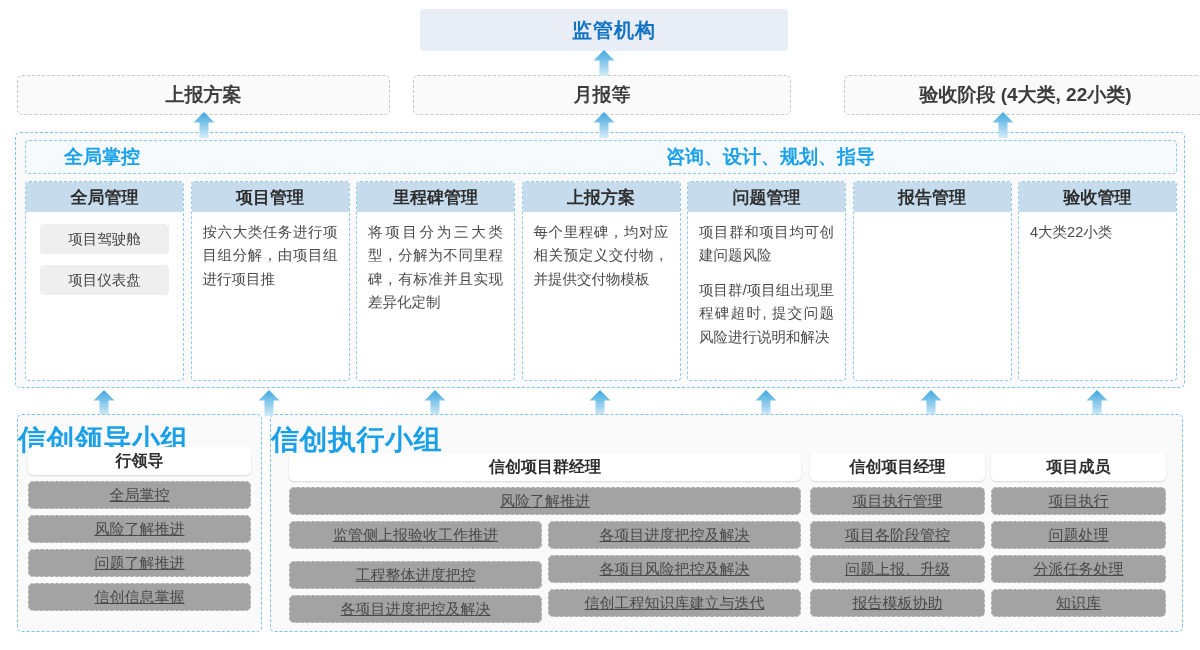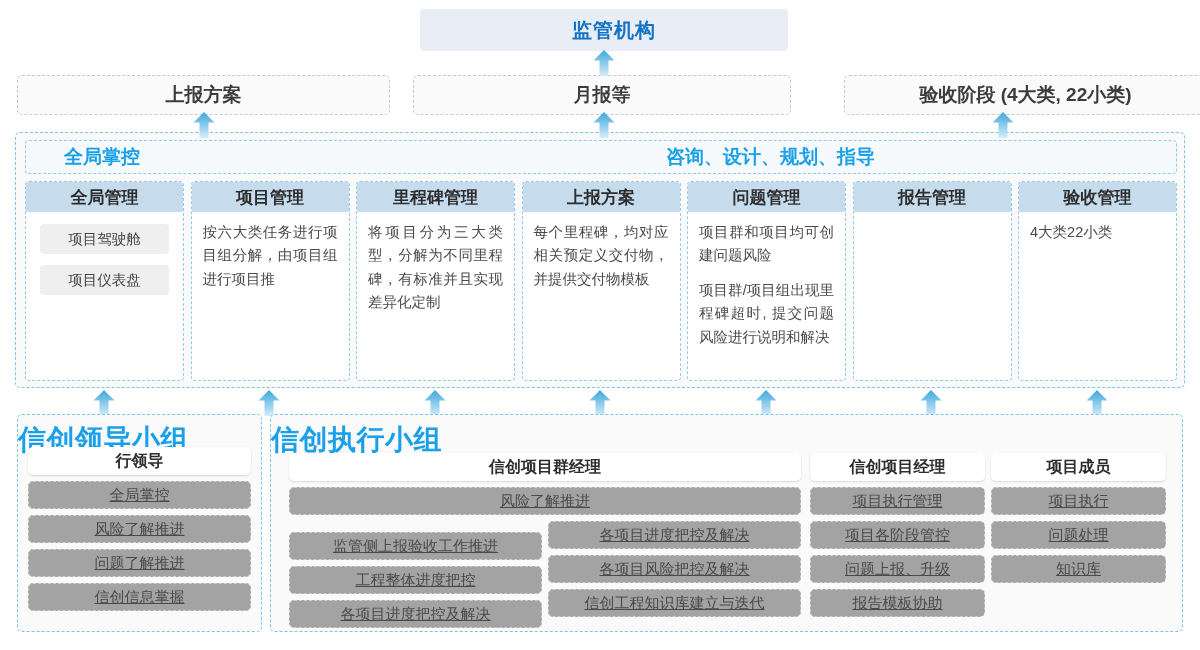--- a/index.html
+++ b/index.html
@@ -324,40 +324,41 @@
   </div>
 
   <div class="bot-right">
     <div class="group-title">信创执行小组</div>
     <div class="br-cols" id="br-cols">
         <div class="col" style="left: 0px; width: 512px;">
           <div class="hdr">信创项目群经理</div>
           <div class="item wide-item">风险了解推进</div>
           <div class="subcols" style="height: 102px;">
             <div class="subcol" style="left: 0px; width: 253px;">
-              <div class="item" style="margin-top: 17px;">监管侧上报验收工作推进</div>
-              <div class="item" style="margin-top: 6px;">工程整体进度把控</div>
+              <div class="item" style="margin-top: 6px;">监管侧上报验收工作推进</div>
+              <div class="item" style="margin-top: 12px;">工程整体进度把控</div>
               <div class="item" style="margin-top: 6px;">各项目进度把控及解决</div>
             </div>
             <div class="subcol" style="left: 259px; width: 253px;">
               <div class="item" style="margin-top: 6px;">各项目进度把控及解决</div>
               <div class="item" style="margin-top: 6px;">各项目风险把控及解决</div>
               <div class="item" style="margin-top: 6px;">信创工程知识库建立与迭代</div>
             </div>
           </div>
         </div>
         <div class="col" style="left: 521px; width: 175px;">
           <div class="hdr">信创项目经理</div>
           <div class="item">项目执行管理</div>
           <div class="item">项目各阶段管控</div>
           <div class="item">问题上报、升级</div>
           <div class="item">报告模板协助</div>
         </div>
         <div class="col" style="left: 702px; width: 175px;">
           <div class="hdr">项目成员</div>
           <div class="item">项目执行</div>
           <div class="item">问题处理</div>
+          <div class="item">分派任务处理</div>
           <div class="item">知识库</div>
         </div>
       </div>
   </div>
 
 </div>
 
 </body></html>

